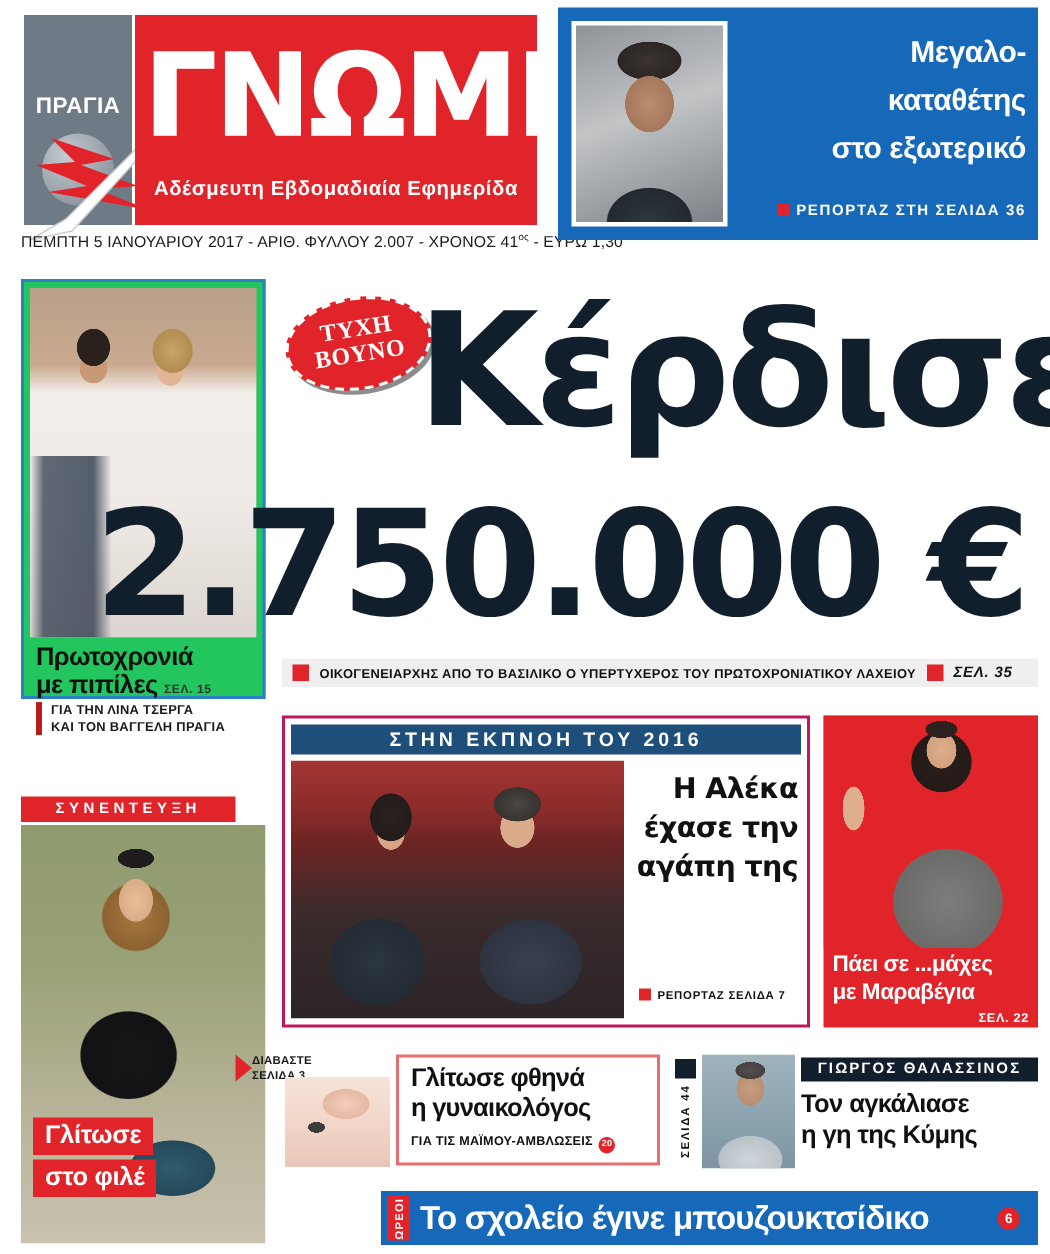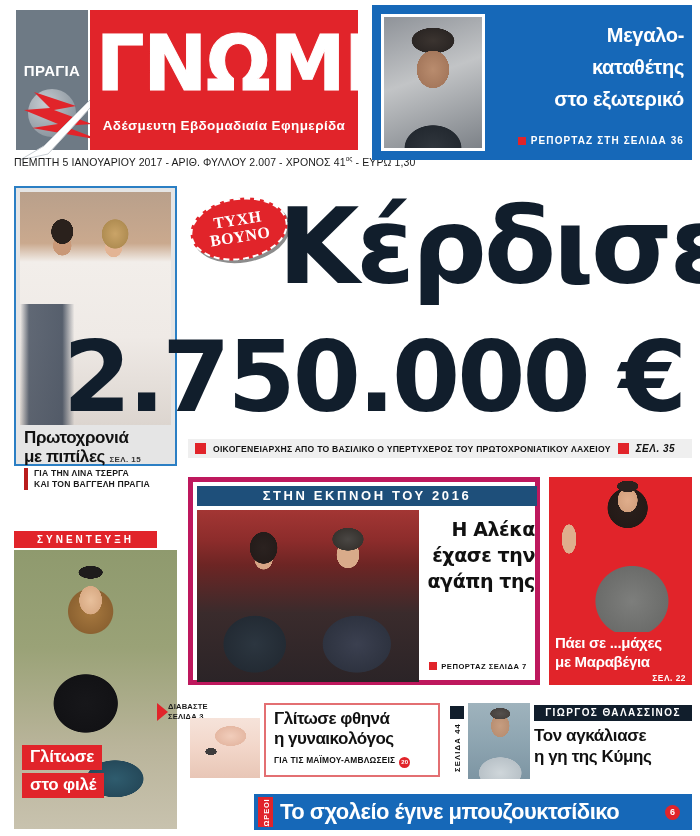--- a/index.html
+++ b/index.html
@@ -74,21 +74,21 @@
   .topbox-ref{
     position:absolute;left:120px;top:130px;width:192px;
     text-align:right;color:#fff;font-size:10px;font-weight:bold;letter-spacing:1.1px;
     white-space:nowrap;
   }
   .sq{display:inline-block;width:8px;height:8px;background:#e1242a;margin-right:5px;vertical-align:-1px;}
 
   
   .leftcard{
     position:absolute;left:14px;top:186px;width:163px;height:280px;
-    border:2px solid #2b7fc4;background:#e5e5e5;box-sizing:border-box;
+    border:2px solid #2b7fc4;background:#22c55e;box-sizing:border-box;
   }
   .leftcard-photo{position:absolute;left:4px;top:4px;width:151px;height:233px;overflow:hidden;}
   .couple-a{
     background:
       radial-gradient(ellipse 16px 18px at 28% 17%,#2a211c 0%,#2a211c 68%,rgba(0,0,0,0) 70%),
       radial-gradient(ellipse 13px 14px at 28% 23%,#c99877 0%,#c99877 70%,rgba(0,0,0,0) 72%),
       radial-gradient(ellipse 20px 22px at 63% 18%,#caa468 0%,#b08d52 65%,rgba(0,0,0,0) 68%),
       radial-gradient(ellipse 12px 13px at 62% 24%,#e3b494 0%,#e3b494 70%,rgba(0,0,0,0) 72%),
       linear-gradient(to bottom,#b9a08b 0%,#caa98e 22%,#f2eeea 30%,#efeae6 62%,#dcd5cf 100%),
       #cbb49c;
@@ -173,21 +173,21 @@
   }
   .arrow-red{
     position:absolute;left:157px;top:703px;width:0;height:0;
     border-top:9px solid transparent;border-bottom:9px solid transparent;
     border-left:11px solid #e1242a;
   }
 
   
   .centercard{
     position:absolute;left:188px;top:477px;width:352px;height:208px;
-    border:5px solid #be185d;background:#fff;box-sizing:border-box;
+    border:2px solid #be185d;background:#fff;box-sizing:border-box;
   }
   .c2016-bar{
     position:absolute;left:4px;top:4px;width:340px;height:20px;background:#1e4f7a;
     color:#fff;font-weight:bold;font-size:13px;letter-spacing:2.6px;text-align:center;line-height:20px;
   }
   .c2016-photo{position:absolute;left:4px;top:28px;width:222px;height:172px;overflow:hidden;}
   .couple-b{
     background:
       radial-gradient(ellipse 20px 23px at 30% 22%,#2b2220 0%,#241c1a 68%,rgba(0,0,0,0) 70%),
       radial-gradient(ellipse 13px 16px at 30% 28%,#d7a585 0%,#d7a585 70%,rgba(0,0,0,0) 72%),

